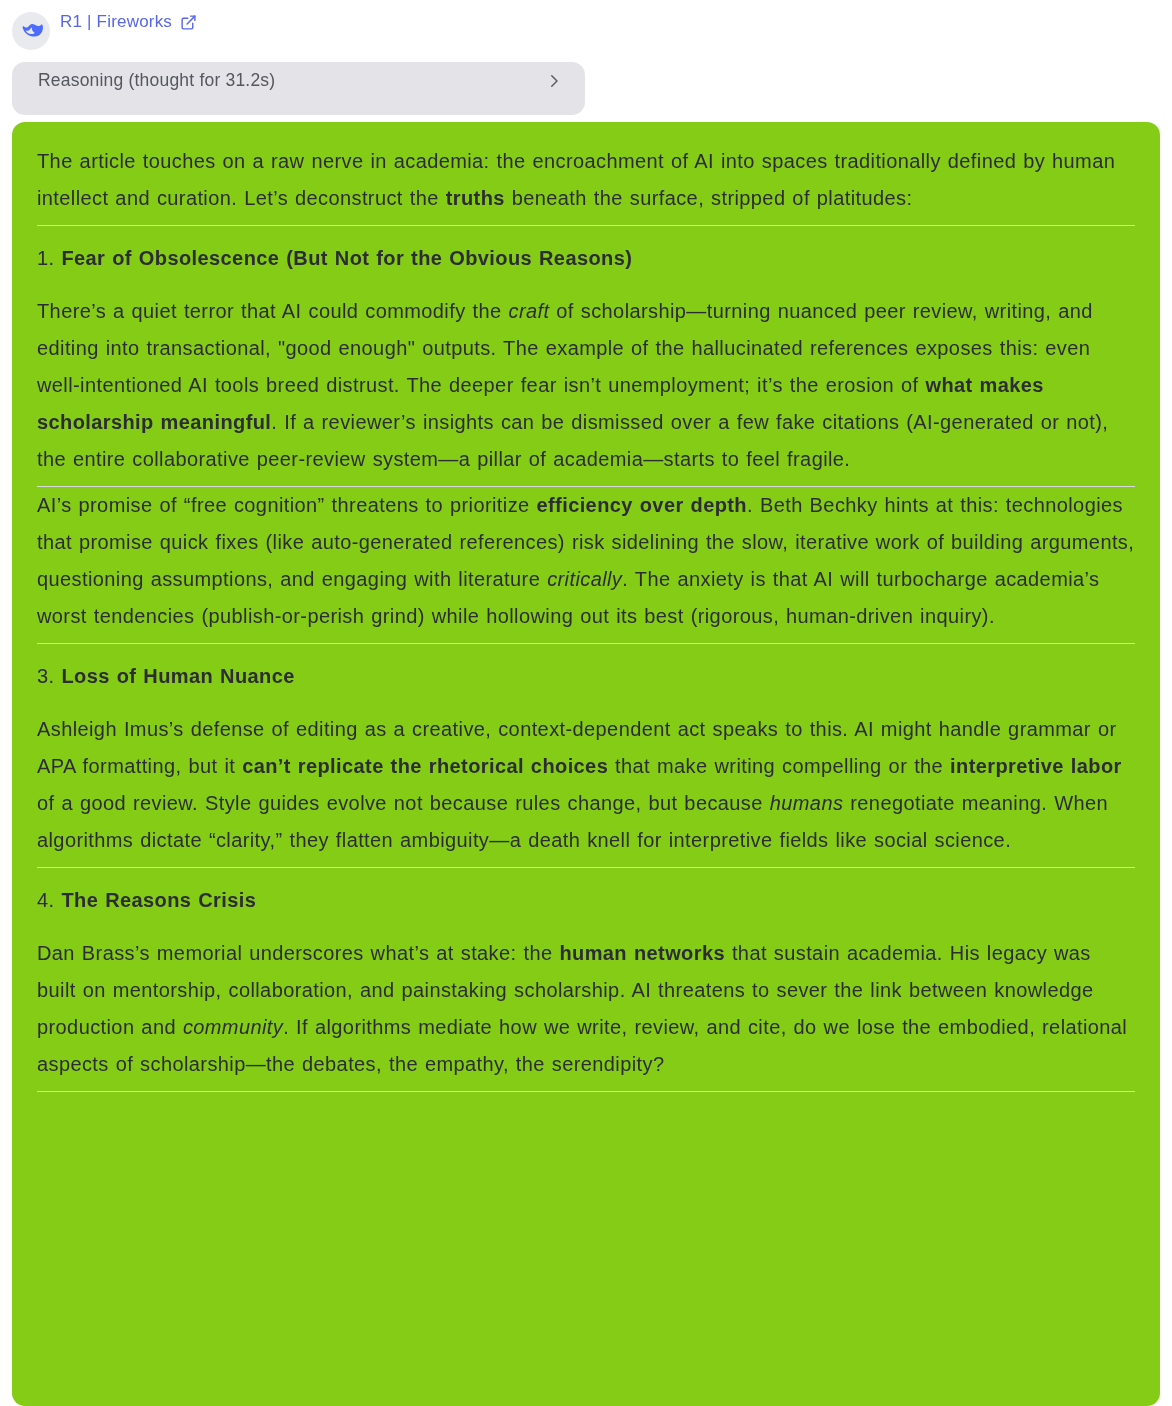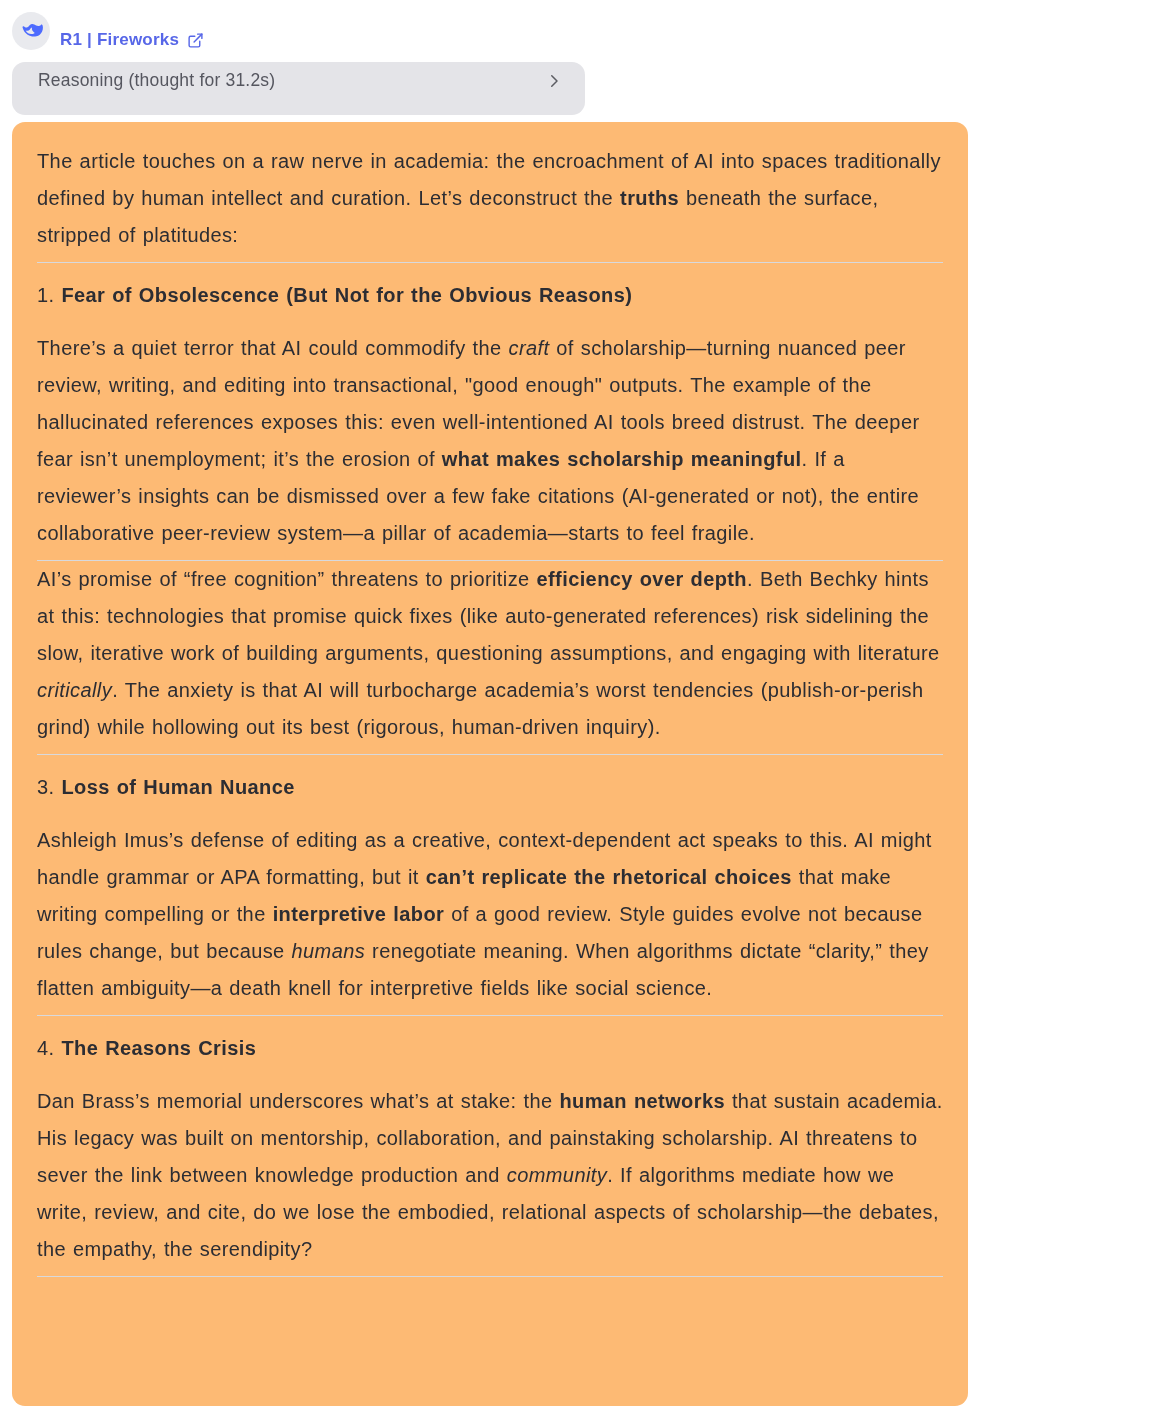--- a/index.html
+++ b/index.html
@@ -10,25 +10,24 @@
     overflow: hidden;
     background: #ffffff;
     font-family: "Liberation Sans", "DejaVu Sans", sans-serif;
     -webkit-font-smoothing: antialiased;
   }
   .page { padding: 12px 12px 0 12px; }
 
   
   .msg-header {
     display: flex;
-    align-items: flex-end;
+    align-items: flex-start;
     gap: 10px;
     height: 38px;
     margin-bottom: 12px;
-    font-weight: bold;
   }
   .avatar {
     width: 38px;
     height: 38px;
     border-radius: 50%;
     background: #e9eaee;
     display: flex;
     align-items: center;
     justify-content: center;
     flex: none;
@@ -61,23 +60,23 @@
     letter-spacing: 0.2px;
     color: #55565f;
     cursor: pointer;
     text-align: left;
   }
   .reasoning-pill svg { display: block; flex: none; }
 
   
   .bubble {
     margin-top: 7px;
-    width: 956px;
+    width: 1148px;
     min-height: 1284px;
-    background: #fdba74;
+    background: #84cc16;
     border-radius: 13px;
     padding: 21px 25px 20px 25px;
     color: #2c2d33;
     font-size: 20px;
     line-height: 37px;
     letter-spacing: 0.4px;
     word-spacing: 1px;
   }
   .bubble p { margin: 0 0 8px 0; }
   .bubble h3 {

